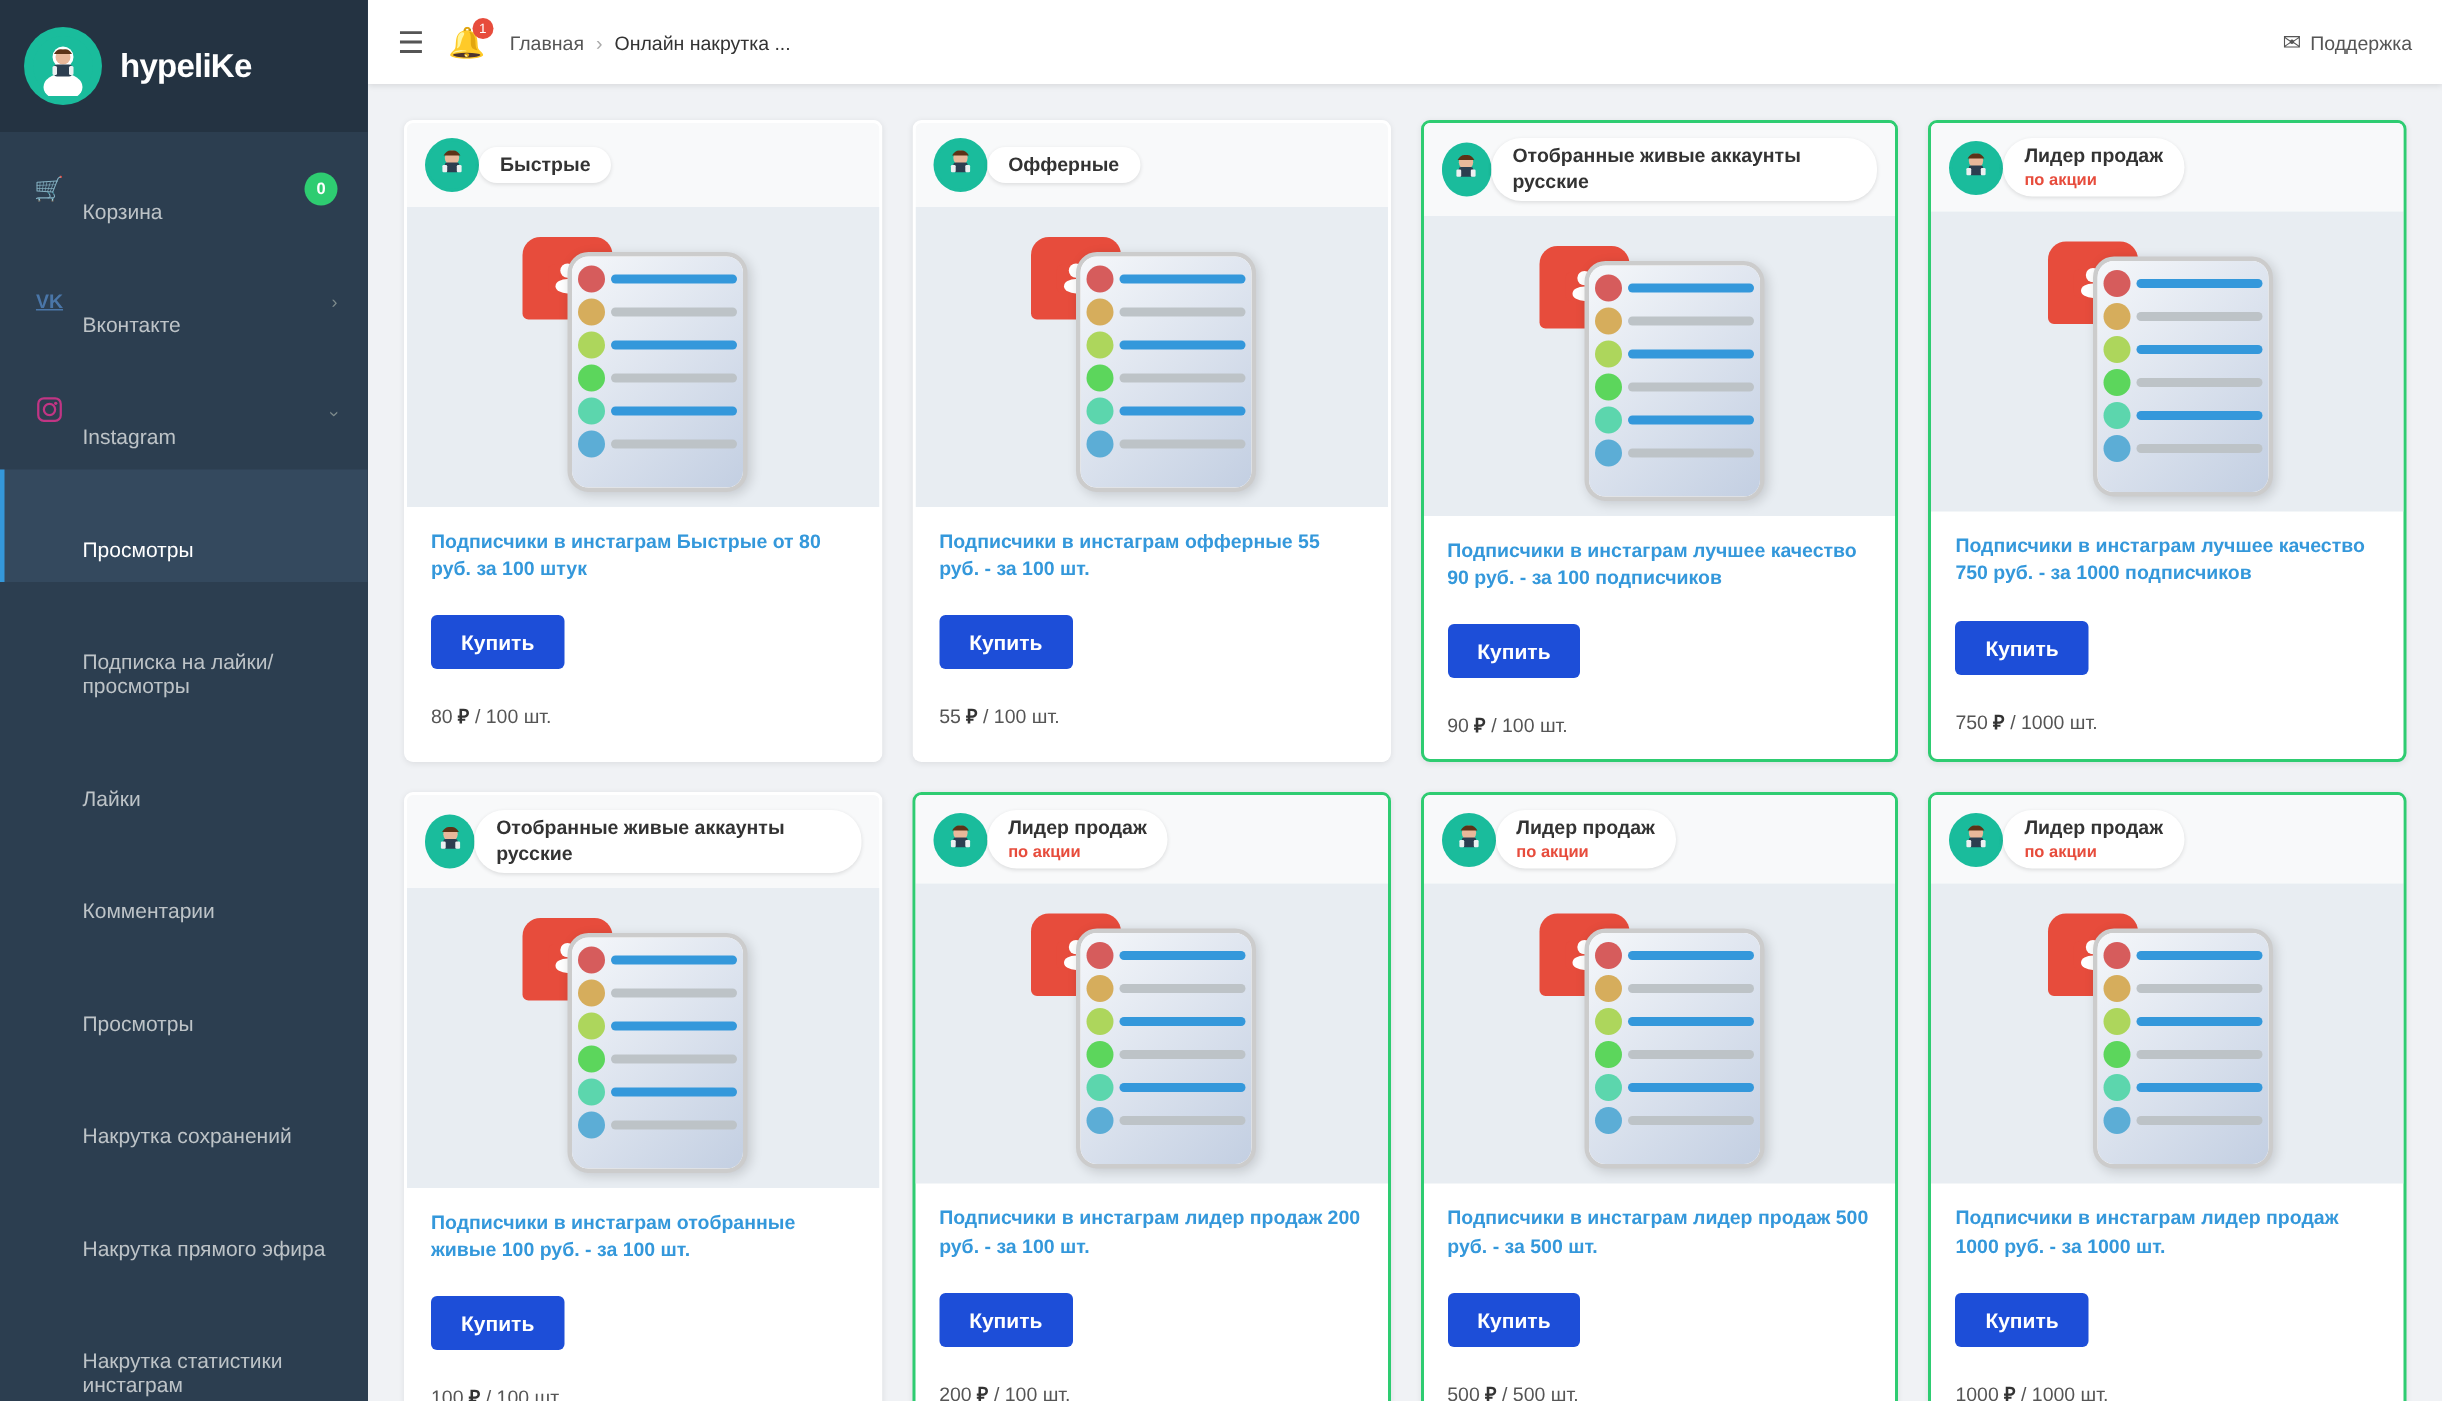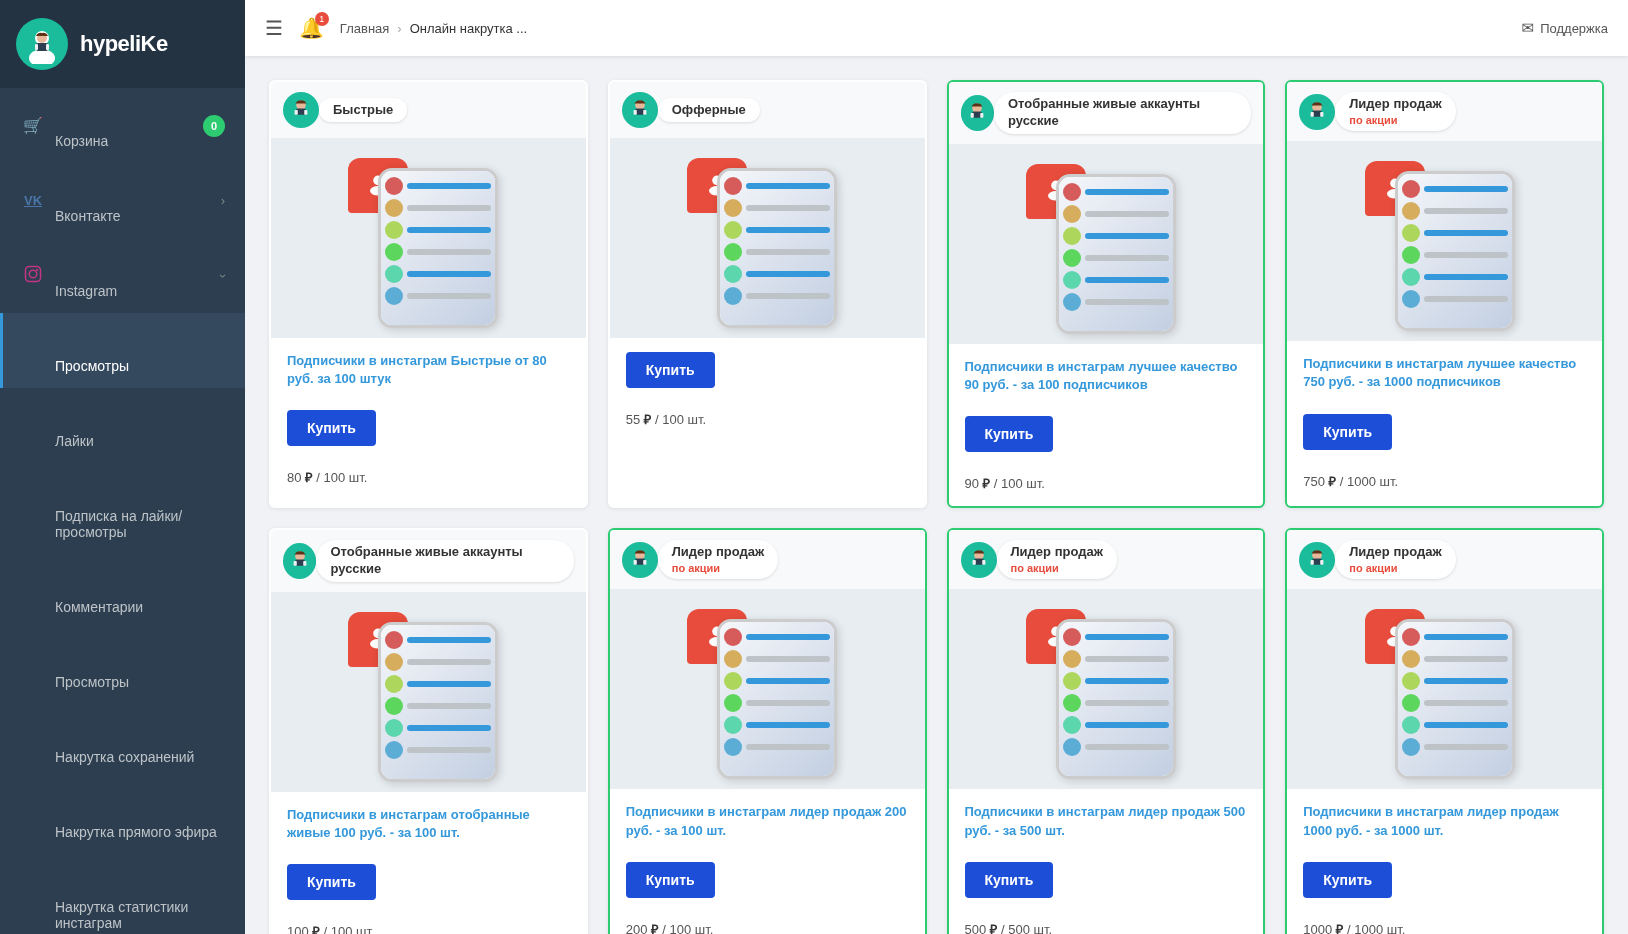--- a/index.html
+++ b/index.html
@@ -337,25 +337,25 @@
       </span>
       <span class="item-label">Instagram</span>
       <span class="item-arrow" style="transform:rotate(90deg);display:inline-block;">›</span>
     </div>
     <div class="sidebar-item active">
       <span class="item-icon"></span>
       <span class="item-label">Просмотры</span>
     </div>
     <div class="sidebar-item">
       <span class="item-icon"></span>
+      <span class="item-label">Подписка на лайки/ просмотры</span>
+    </div>
+    <div class="sidebar-item">
+      <span class="item-icon"></span>
       <span class="item-label">Лайки</span>
-    </div>
-    <div class="sidebar-item">
-      <span class="item-icon"></span>
-      <span class="item-label">Подписка на лайки/ просмотры</span>
     </div>
     <div class="sidebar-item">
       <span class="item-icon"></span>
       <span class="item-label">Комментарии</span>
     </div>
     <div class="sidebar-item">
       <span class="item-icon"></span>
       <span class="item-label">Просмотры</span>
     </div>
     <div class="sidebar-item">
@@ -550,20 +550,21 @@
               <div class="phone-row-avatar" style="background:hsl(200,60%,60%)"></div>
               <div class="phone-row-bar" style="width:85%;background:#bdc3c7"></div>
             </div>
 
         </div>
       </div>
     </div>
 
     </div>
     <div class="product-info">
+      <span class="product-title">Подписчики в инстаграм офферные 55 руб. - за 100 шт.</span>
       <button class="buy-button">Купить</button>
       <span class="product-price">
         55 <strong>₽</strong> / 100 шт.
       </span>
     </div>
   </div>
         <div class="product-card featured">
     <div class="product-card-header">
 
     <div style="width:36px;height:36px;border-radius:50%;background:#1abc9c;display:flex;align-items:center;justify-content:center;overflow:hidden;">

